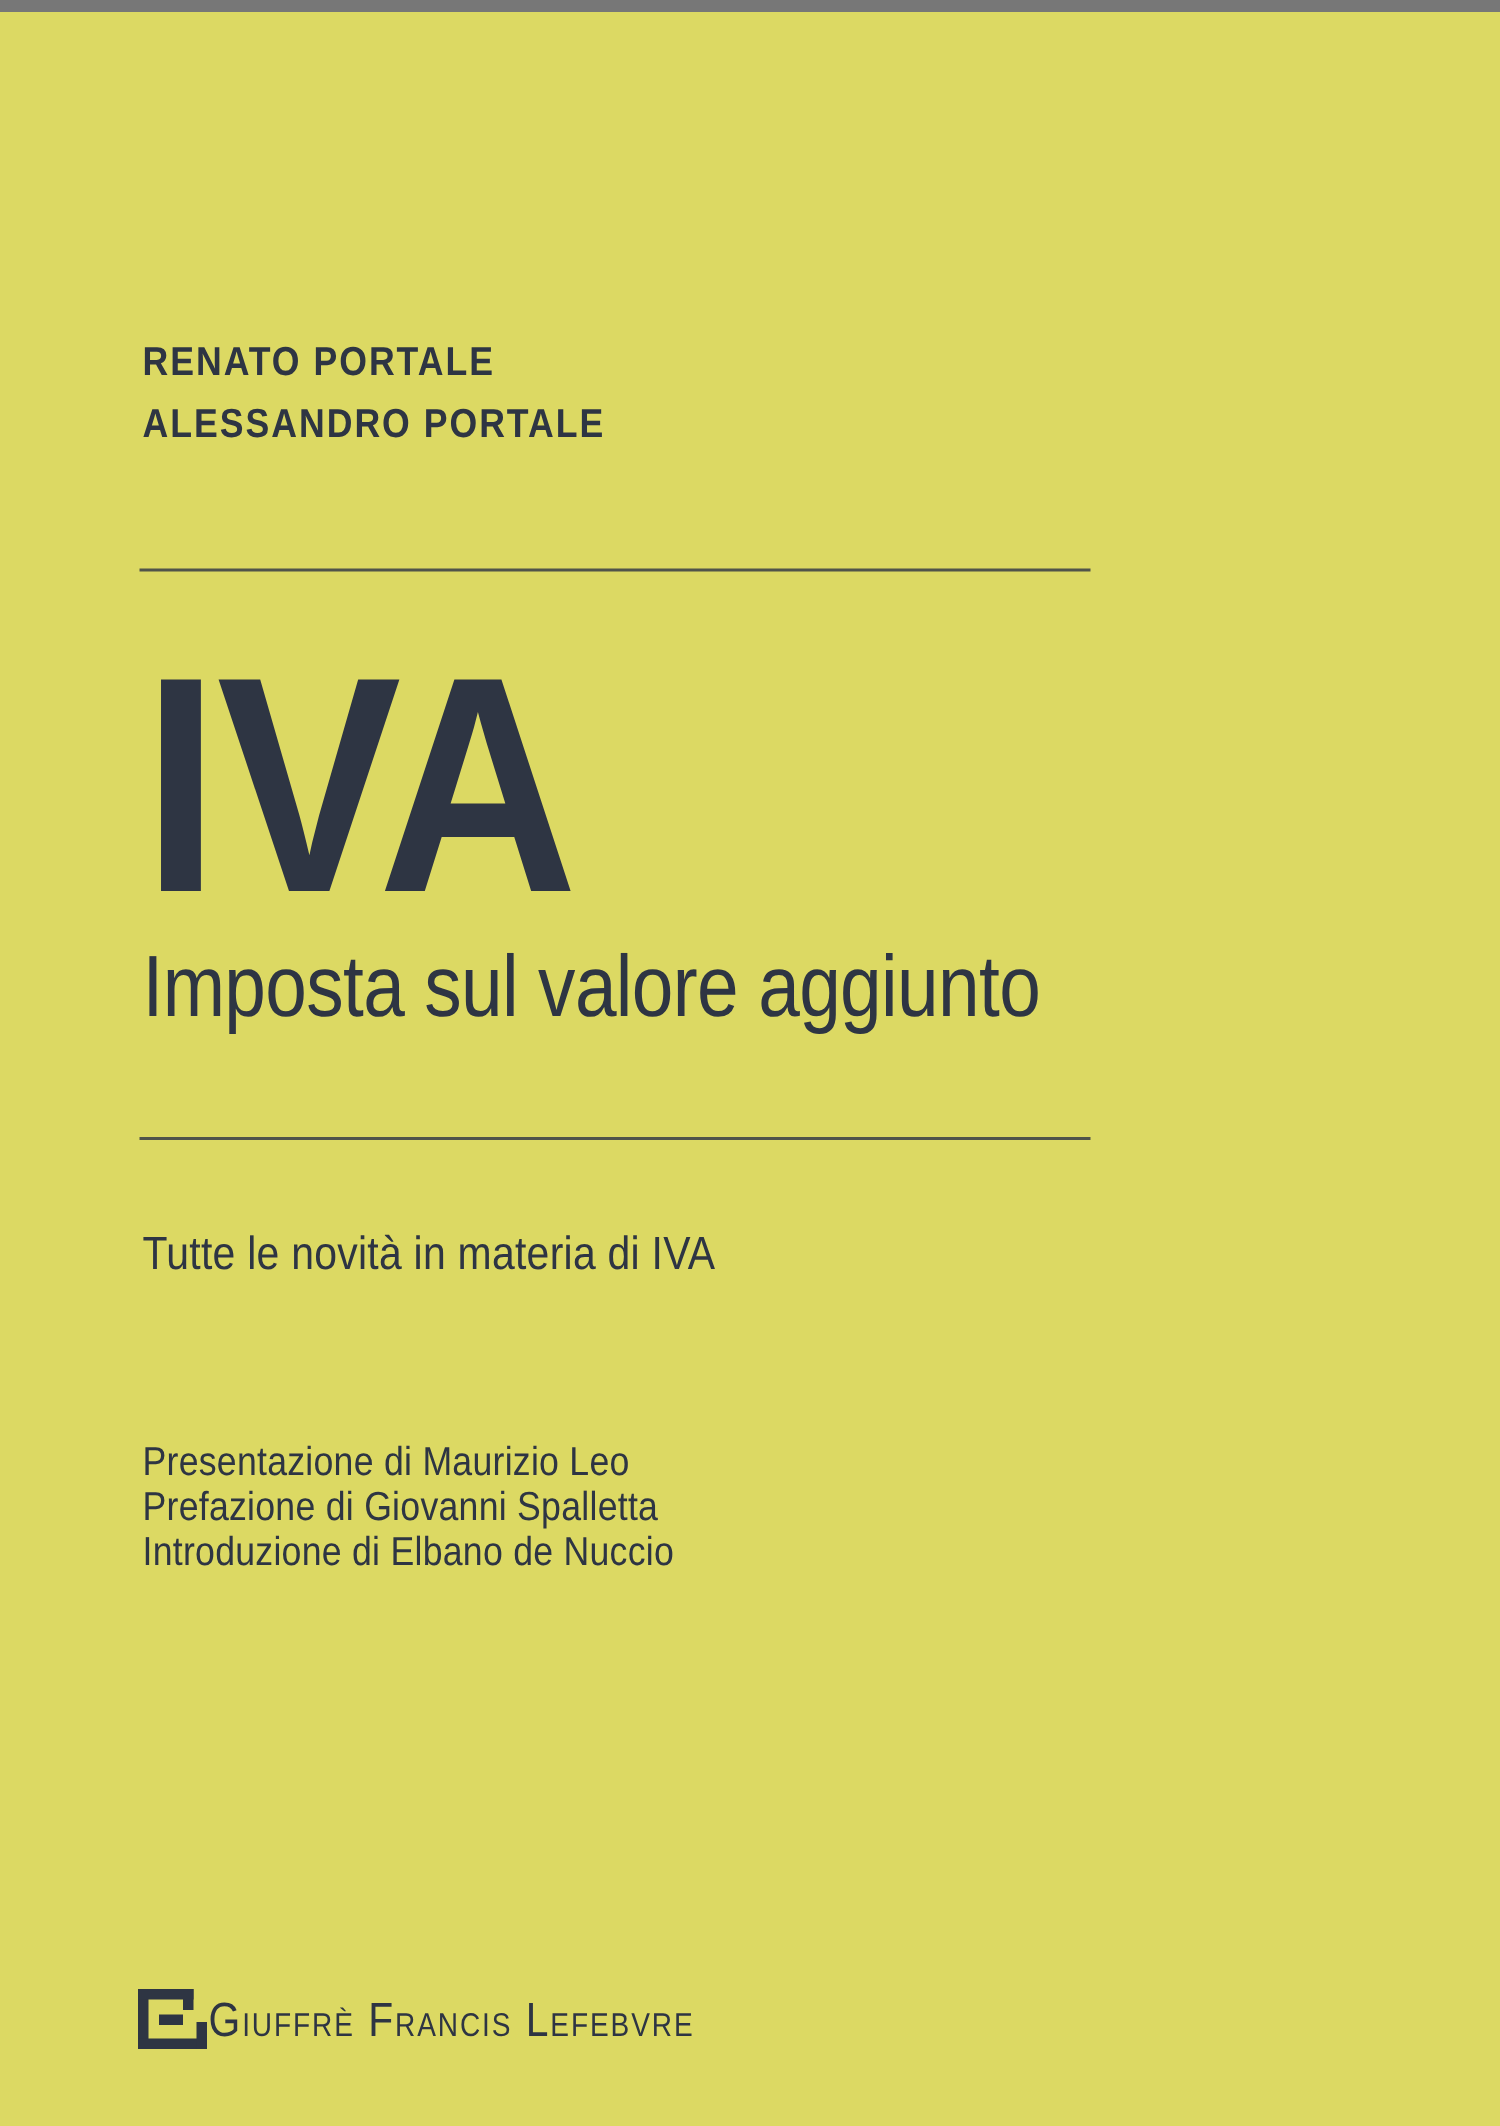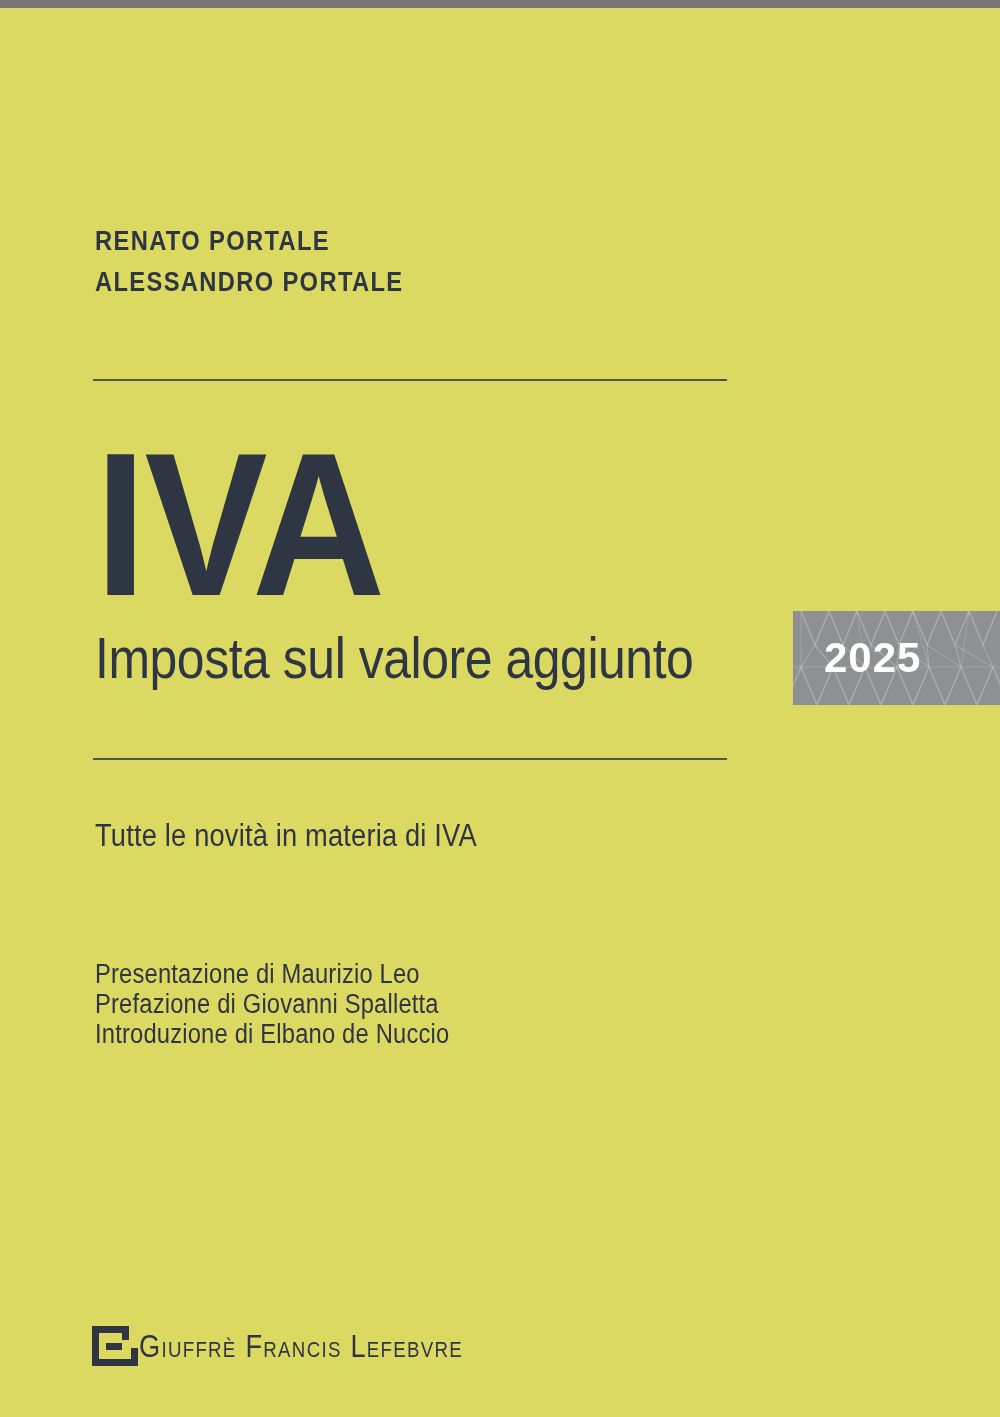--- a/index.html
+++ b/index.html
@@ -92,32 +92,20 @@
     <div>RENATO PORTALE</div>
     <div>ALESSANDRO PORTALE</div>
   </div>
 
   <div class="rule rule-top"></div>
 
   <h1 class="title ink">IVA</h1>
 
   <div class="subtitle ink">Imposta sul valore aggiunto</div>
 
-  <div class="badge">
-    <svg class="mesh" viewBox="0 0 207 94" preserveAspectRatio="none" xmlns="http://www.w3.org/2000/svg">
-      <g fill="none" stroke="#ffffff" stroke-opacity="0.30" stroke-width="1.2">
-        <path d="M8,0 22,34 36,0 50,34 64,0 78,34 92,0 106,34 120,0 134,34 148,0 162,34 176,0 190,34 204,0"></path>
-        <path d="M-8,94 8,56 24,94 40,56 56,94 72,56 88,94 104,56 120,94 136,56 152,94 168,56 184,94 200,56 216,94"></path>
-        <path d="M0,56 H207" stroke-opacity="0.18"></path>
-        <path d="M22,34 8,56 M22,34 40,56 M50,34 40,56 M50,34 72,56 M78,34 72,56 M78,34 104,56 M106,34 104,56 M106,34 136,56 M134,34 136,56 M134,34 168,56 M162,34 168,56 M162,34 200,56 M190,34 200,56" stroke-opacity="0.2"></path>
-        <path d="M8,0 8,56 M64,0 72,56 M120,0 136,56 M176,0 168,56" stroke-opacity="0.15"></path>
-      </g>
-    </svg>
-    <span class="year">2025</span>
-  </div>
 
   <div class="rule rule-bottom"></div>
 
   <div class="tagline ink narrow">Tutte le novità in materia di IVA</div>
 
   <div class="credits ink narrow">
     <div>Presentazione di Maurizio Leo</div>
     <div>Prefazione di Giovanni Spalletta</div>
     <div>Introduzione di Elbano de Nuccio</div>
   </div>

